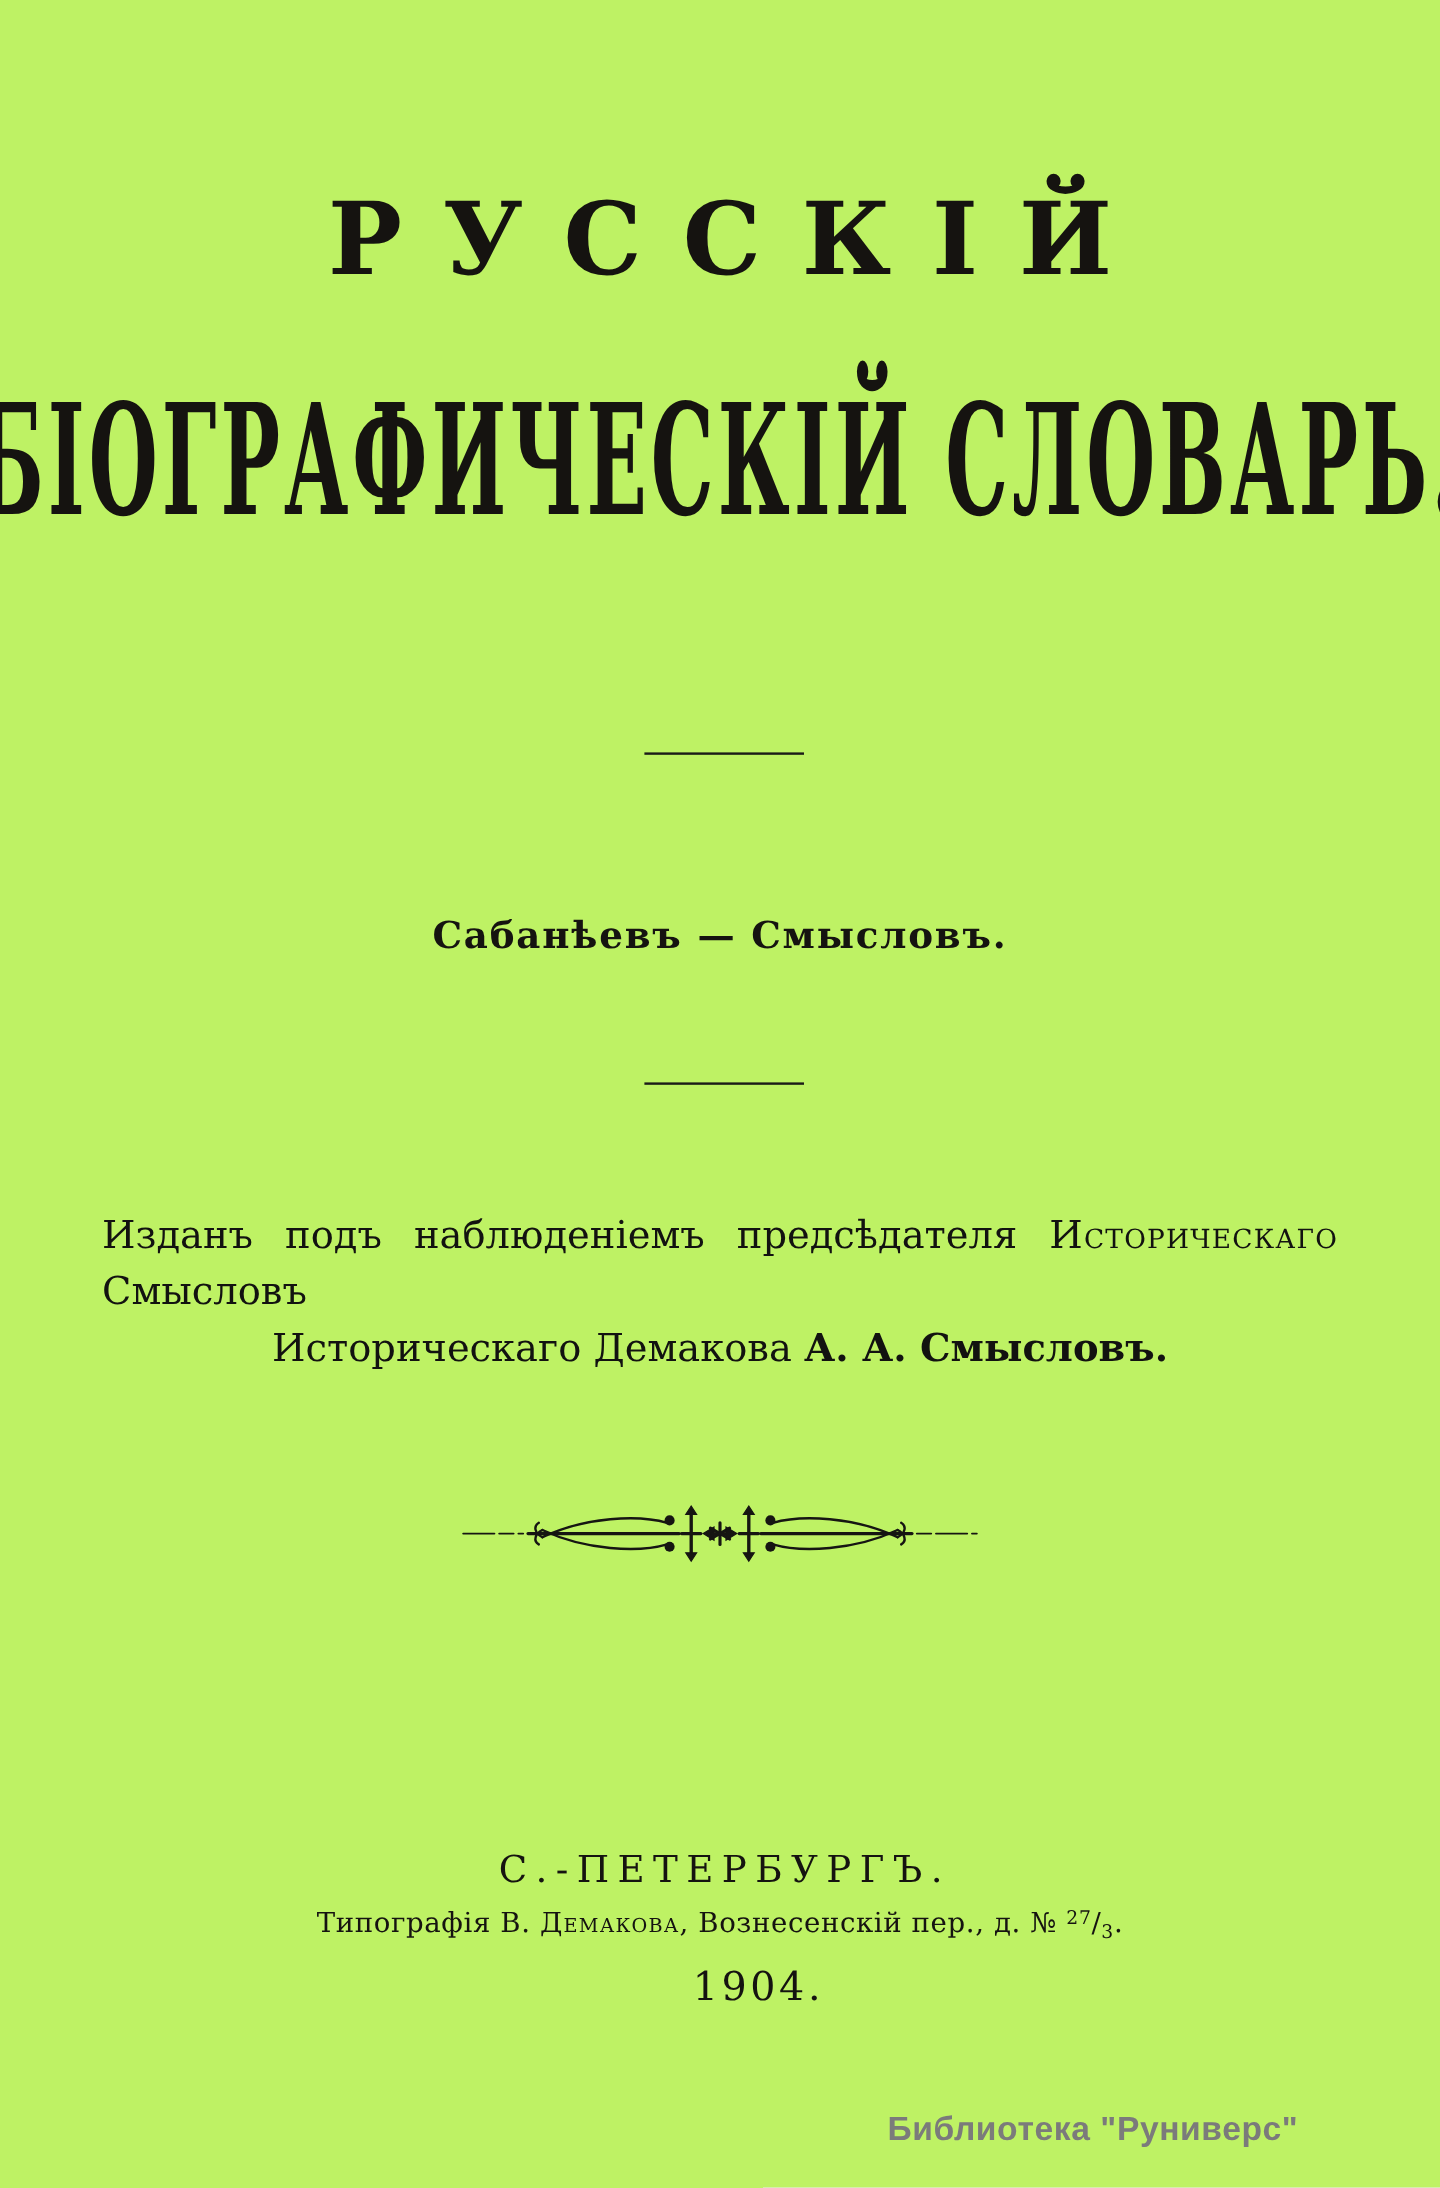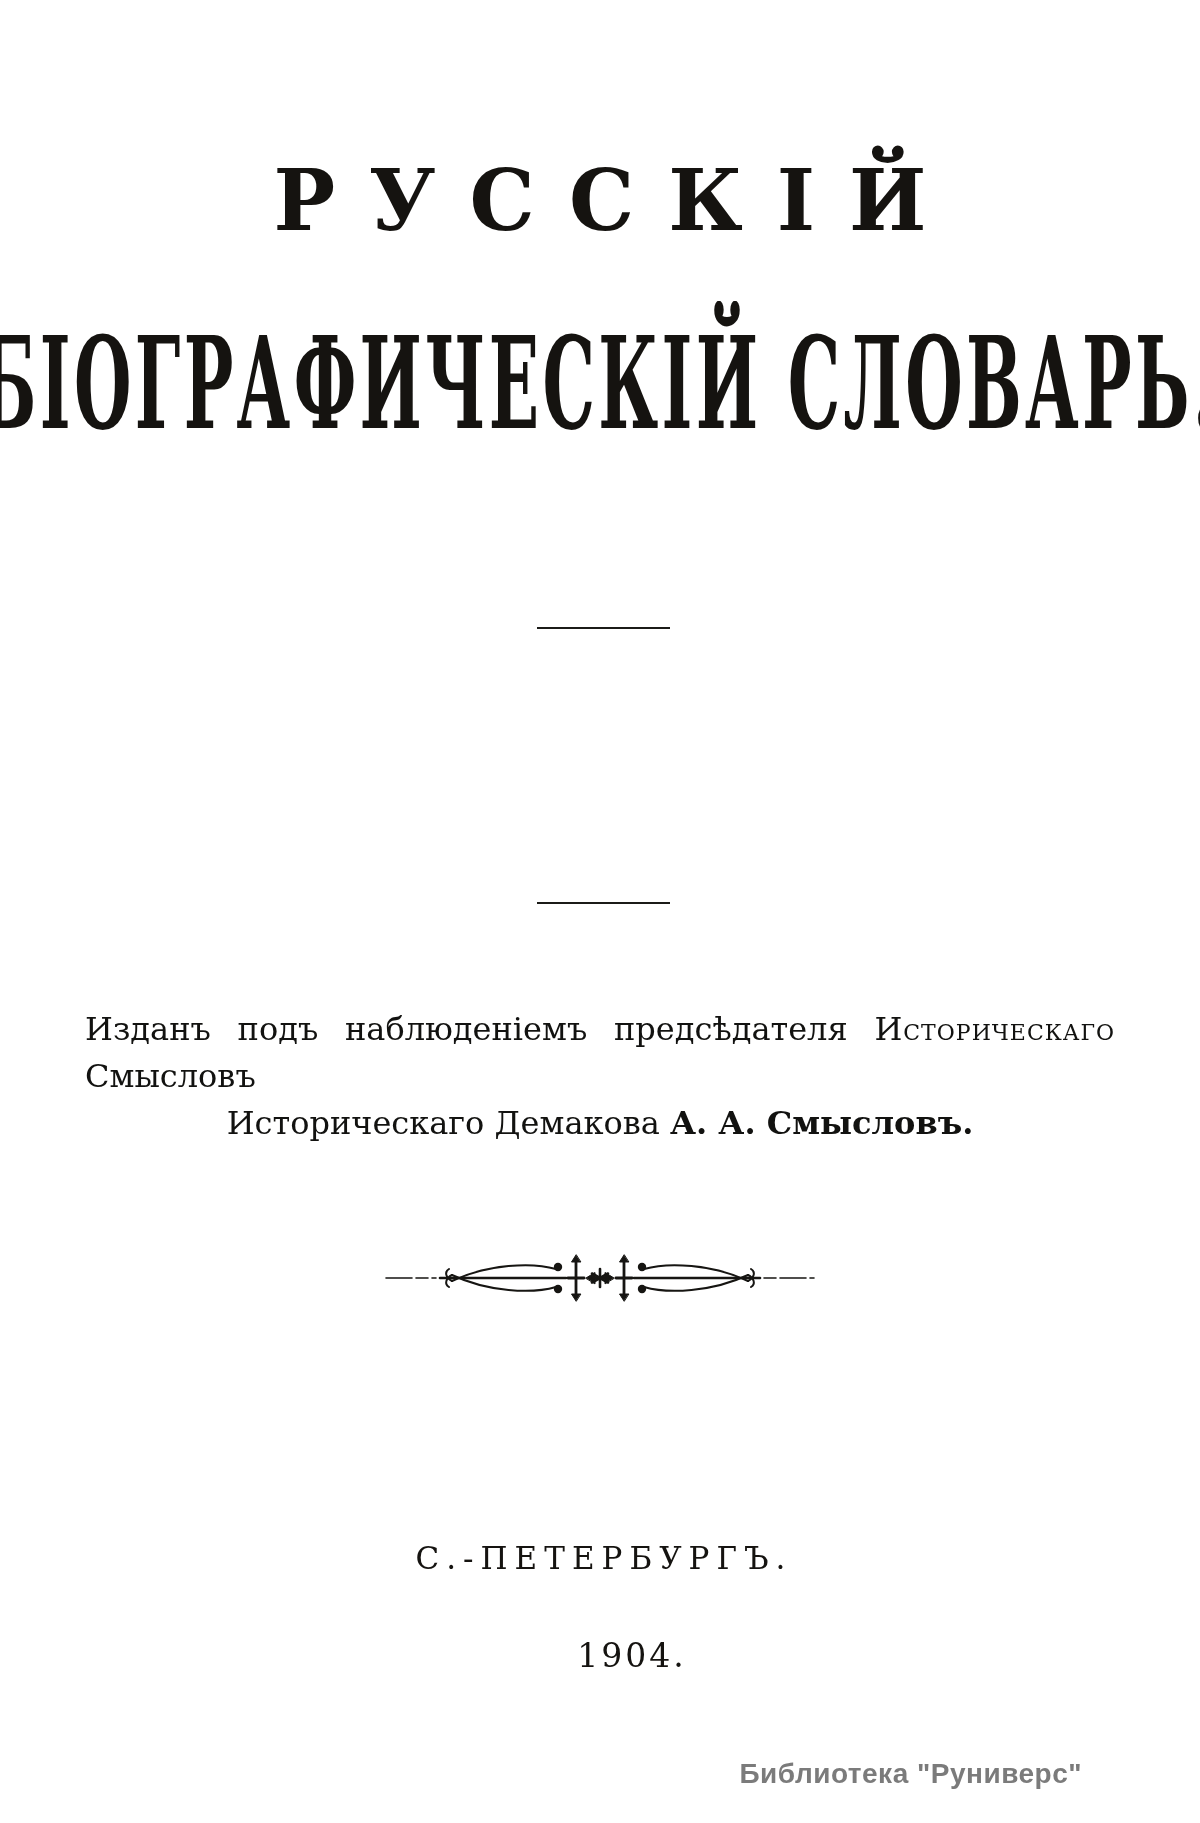--- a/index.html
+++ b/index.html
@@ -1,21 +1,21 @@
 <!DOCTYPE html>
 <html><head>
 <meta charset="utf-8">
 <style>
   html, body { margin: 0; padding: 0; background: #e8e8e4; }
   .page {
     position: relative;
     width: 1200px;
     height: 1823px;
     margin: 0 auto;
-    background: #ffffff;
+    background: #bef264;
     overflow: hidden;
     color: #151310;
     font-family: "DejaVu Serif", "Liberation Serif", serif;
   }
   .abs { position: absolute; left: 0; width: 100%; text-align: center; }
 
   
   .title1 {
     top: 152px;
     font-size: 82px;
@@ -113,20 +113,21 @@
 <div class="page">
 
   <div class="abs title1">РУССКІЙ</div>
 
   <div class="abs title2wrap">
     <div class="title2">БІОГРАФИЧЕСКІЙ СЛОВАРЬ.</div>
   </div>
 
   <div class="rule rule1"></div>
 
+  <div class="abs range">Сабанѣевъ — Смысловъ.</div>
 
   <div class="rule rule2"></div>
 
   <div class="abs editor">
     <div class="ed-line1"><span>Изданъ подъ наблюденіемъ предсѣдателя </span><span class="sc">Историческаго</span><span> Смысловъ</span></div>
     <div class="ed-line2"><span>Историческаго Демакова </span><span class="bold">А. А. Смысловъ.</span></div>
   </div>
 
   <div class="abs ornament">
     <svg width="440" height="52" viewBox="0 0 440 52">
@@ -173,18 +174,19 @@
         <path d="M244,8 V44" stroke-width="2.8"></path>
         <path d="M236,26 H252" stroke-width="2.8"></path>
         <polygon points="244,3 239.5,10 248.5,10"></polygon>
         <polygon points="244,49 239.5,42 248.5,42"></polygon>
       </g>
     </svg>
   </div>
 
   <div class="abs city">С.-ПЕТЕРБУРГЪ.</div>
 
+  <div class="abs printer"><span>Типографія В. </span><span class="sc">Демакова</span><span>, Вознесенскій пер., д. № </span><span class="sup">27</span><span>/</span><span class="sub">3</span><span>.</span></div>
 
   <div class="abs year">1904.</div>
 
   <div class="watermark" style="color: rgb(123, 123, 123);">Библиотека "Руниверс"</div>
 
 </div>
 
 </body></html>

